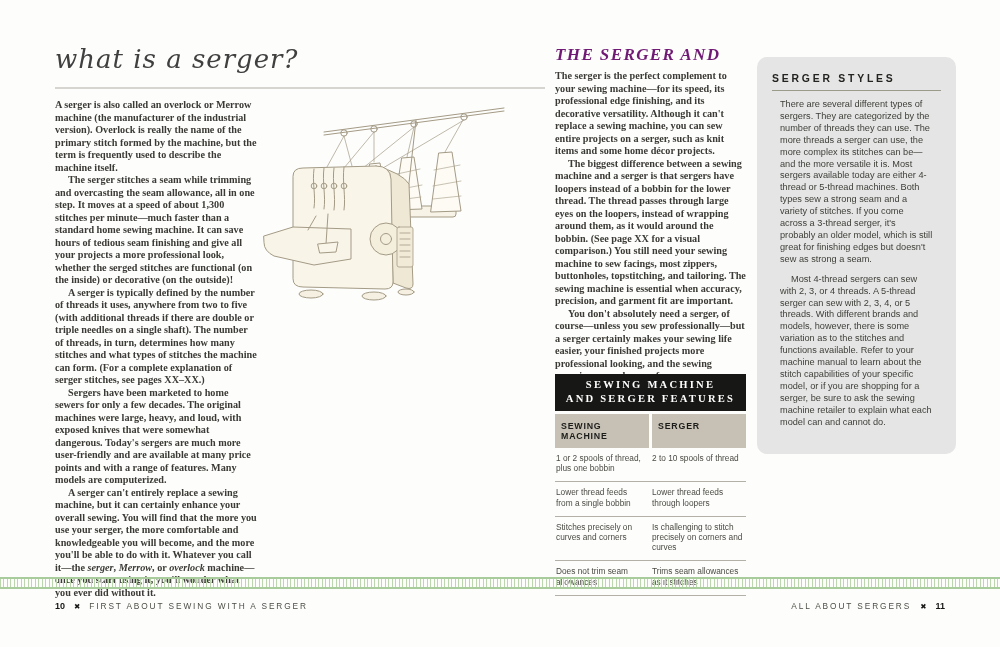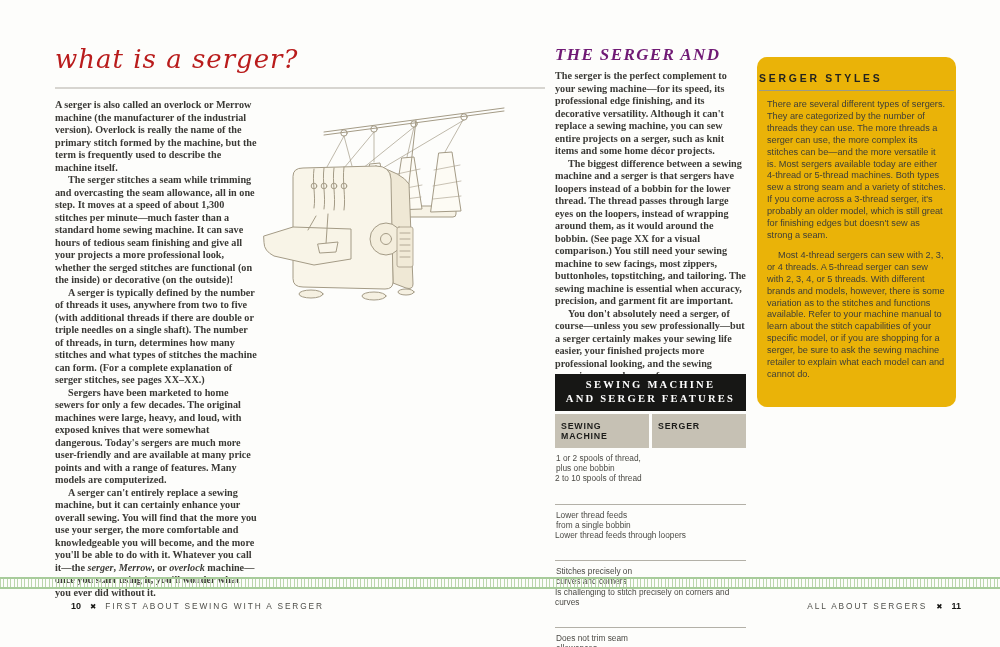--- a/index.html
+++ b/index.html
@@ -6,21 +6,21 @@
   .page {
     position:relative; width:1000px; height:647px; margin:0 auto;
     background:#fdfdfb; overflow:hidden;
     font-family:"Liberation Serif", serif; color:#3b3a36;
   }
 
   
   .script-title {
     position:absolute; left:55px; top:44px;
     font-family:"DejaVu Serif", serif; font-style:italic;
-    font-size:26px; letter-spacing:1px; color:#b91c1c;
+    font-size:26px; letter-spacing:1px; color:#404040;
   }
   .title-rule {
     position:absolute; left:55px; top:87px; width:490px; height:2px;
     background:#d7d5d0;
   }
   .left-col {
     position:absolute; left:55px; top:99px; width:202px;
     font-size:10.2px; line-height:12.5px;
   }
   .body-text p { margin:0;font-weight:bold; }
@@ -53,51 +53,50 @@
   .colhead {
     background:#c6c1b4; color:#1c1c1a; font-weight:bold;
     font-size:8.8px; letter-spacing:0.8px;
     padding:7px 0 7px 6px; box-sizing:border-box;
   }
   .colhead.c1 { width:94px; }
   .colhead.c2 { flex:1; }
   .table-row {
     display:flex; border-bottom:1px solid #b3b0a7;
     font-size:8.3px; line-height:10.2px; color:#4b4a45;
-    padding:5px 0 20px;
-    flex-direction:column;
+    padding:5px 0 8px;
   }
   .table-row .cell1 { width:97px; padding:0 10px 0 1px; box-sizing:border-box; }
   .table-row .cell2 { flex:1; padding-right:2px; }
 
   
   .sidebar {
     position:absolute; left:757px; top:57px; width:199px;
-    background:#eab308; border-radius:10px;
-    padding:16px 2px 18px; box-sizing:border-box;
+    background:#e5e5e5; border-radius:10px;
+    padding:16px 15px 18px; box-sizing:border-box;
     font-family:"Liberation Sans", sans-serif; color:#3e3e38;
   }
   .sidebar-title {
     font-size:10.4px; font-weight:bold; letter-spacing:2.8px; color:#232320;
   }
   .sidebar-rule { height:1px; background:#9b9b89; margin:6px 0 8px; }
   .sidebar p { margin:8px; font-size:9.2px; line-height:11.9px; }
   .sidebar p + p { text-indent:11px; }
 
   
   .serged-border {
     position:absolute; left:0; top:577px; width:1000px; height:12px;
     box-sizing:border-box;
     border-top:2px solid #a8cc9b; border-bottom:2px solid #a8cc9b;
     background:repeating-linear-gradient(90deg,#bcd6ae 0 1px,rgba(255,255,255,0) 1px 3.5px);
   }
 
   
   .footer {
-    position:absolute; left:71px; top:601px; width:890px;
+    position:absolute; left:55px; top:601px; width:890px;
     display:flex; justify-content:space-between; align-items:center;
     font-family:"Liberation Sans", sans-serif;
     font-size:8.3px; letter-spacing:1.9px; color:#4d4d48;
   }
   .fgroup { display:flex; align-items:center; gap:9px; }
   .pgnum { font-weight:bold; letter-spacing:0; color:#161614; font-size:9px; }
   .xicon { font-size:7.5px; letter-spacing:0; color:#161614; }
 </style>
 </head>
 <body>

